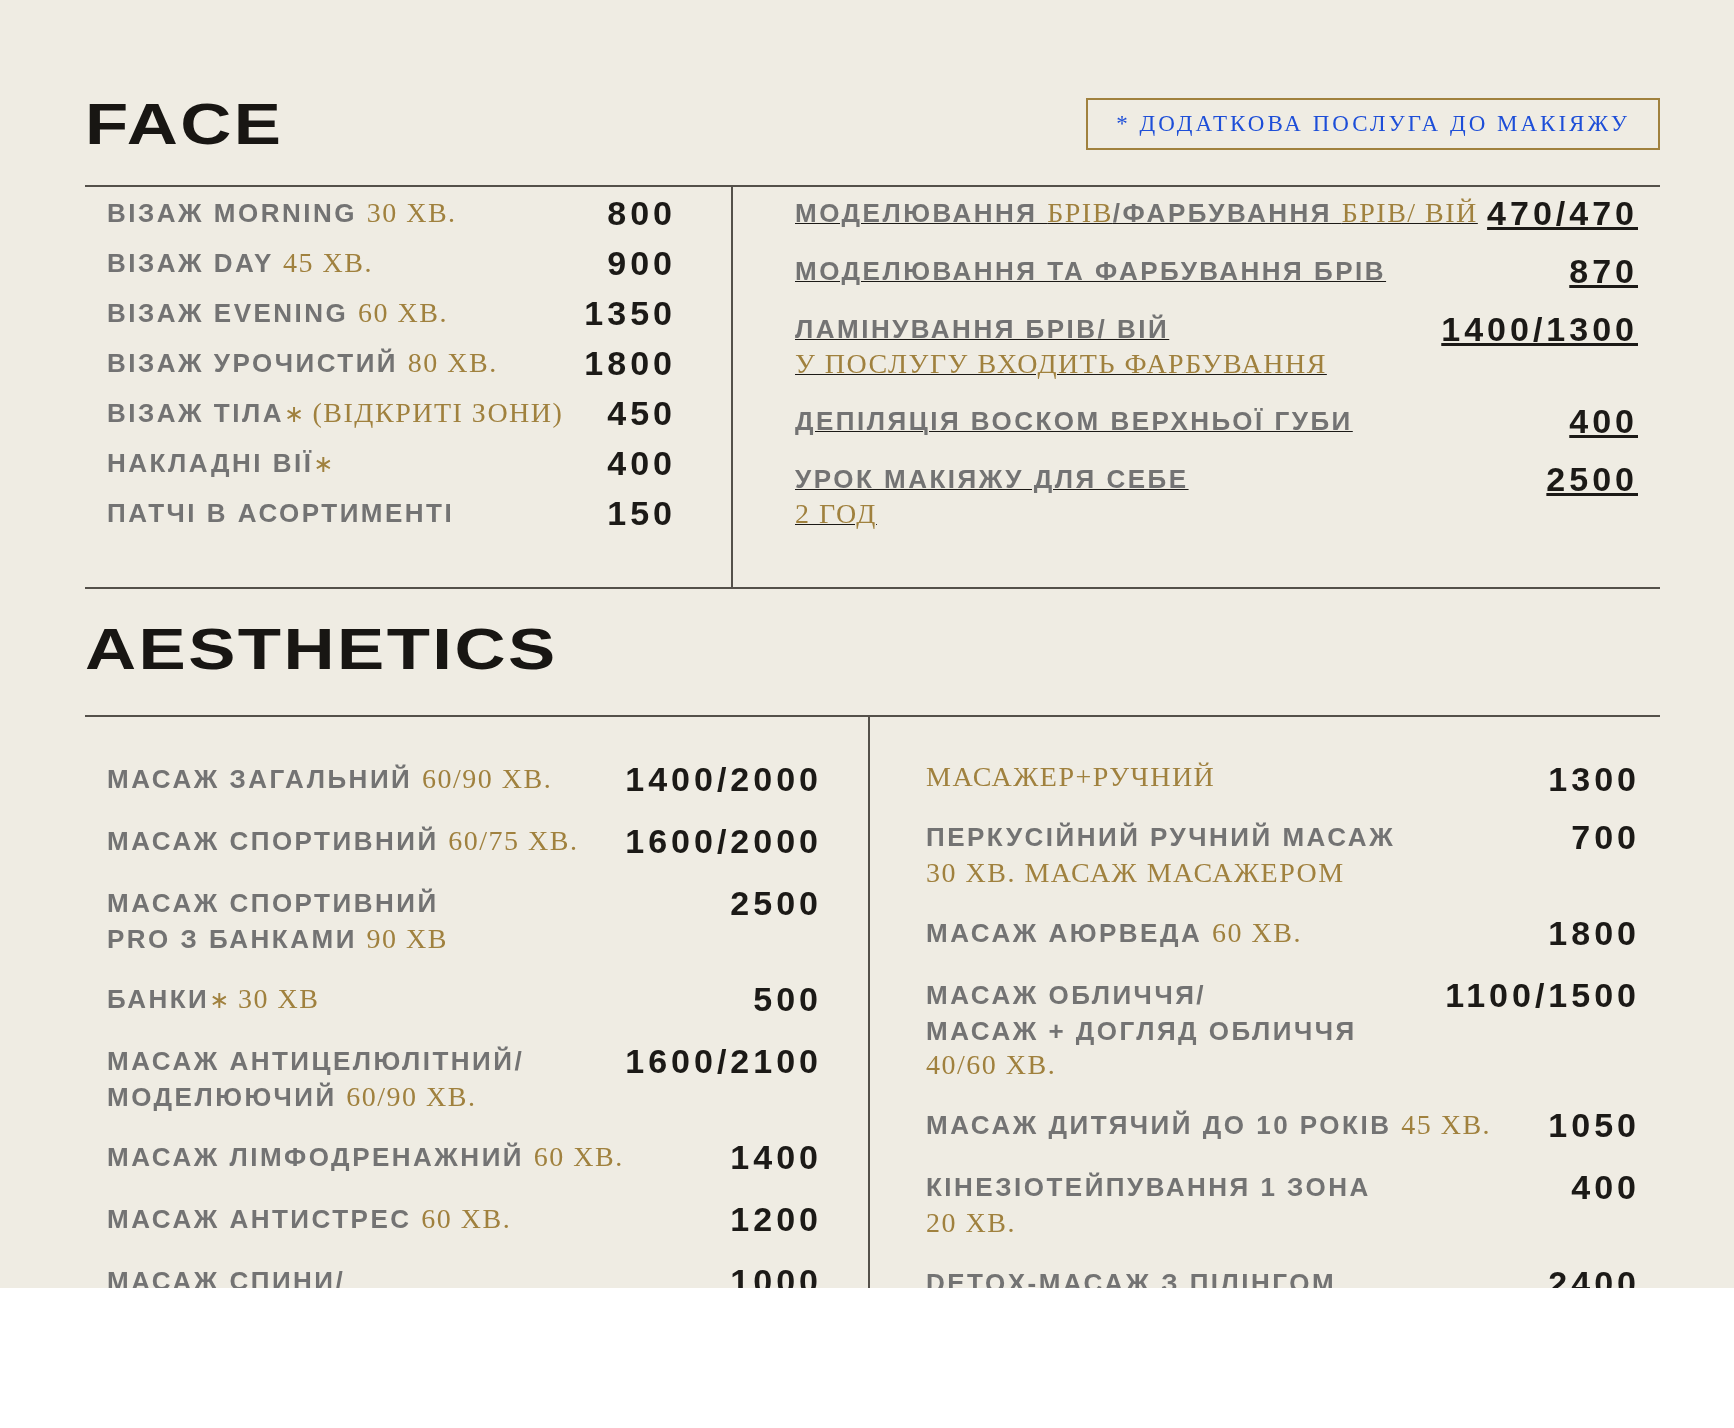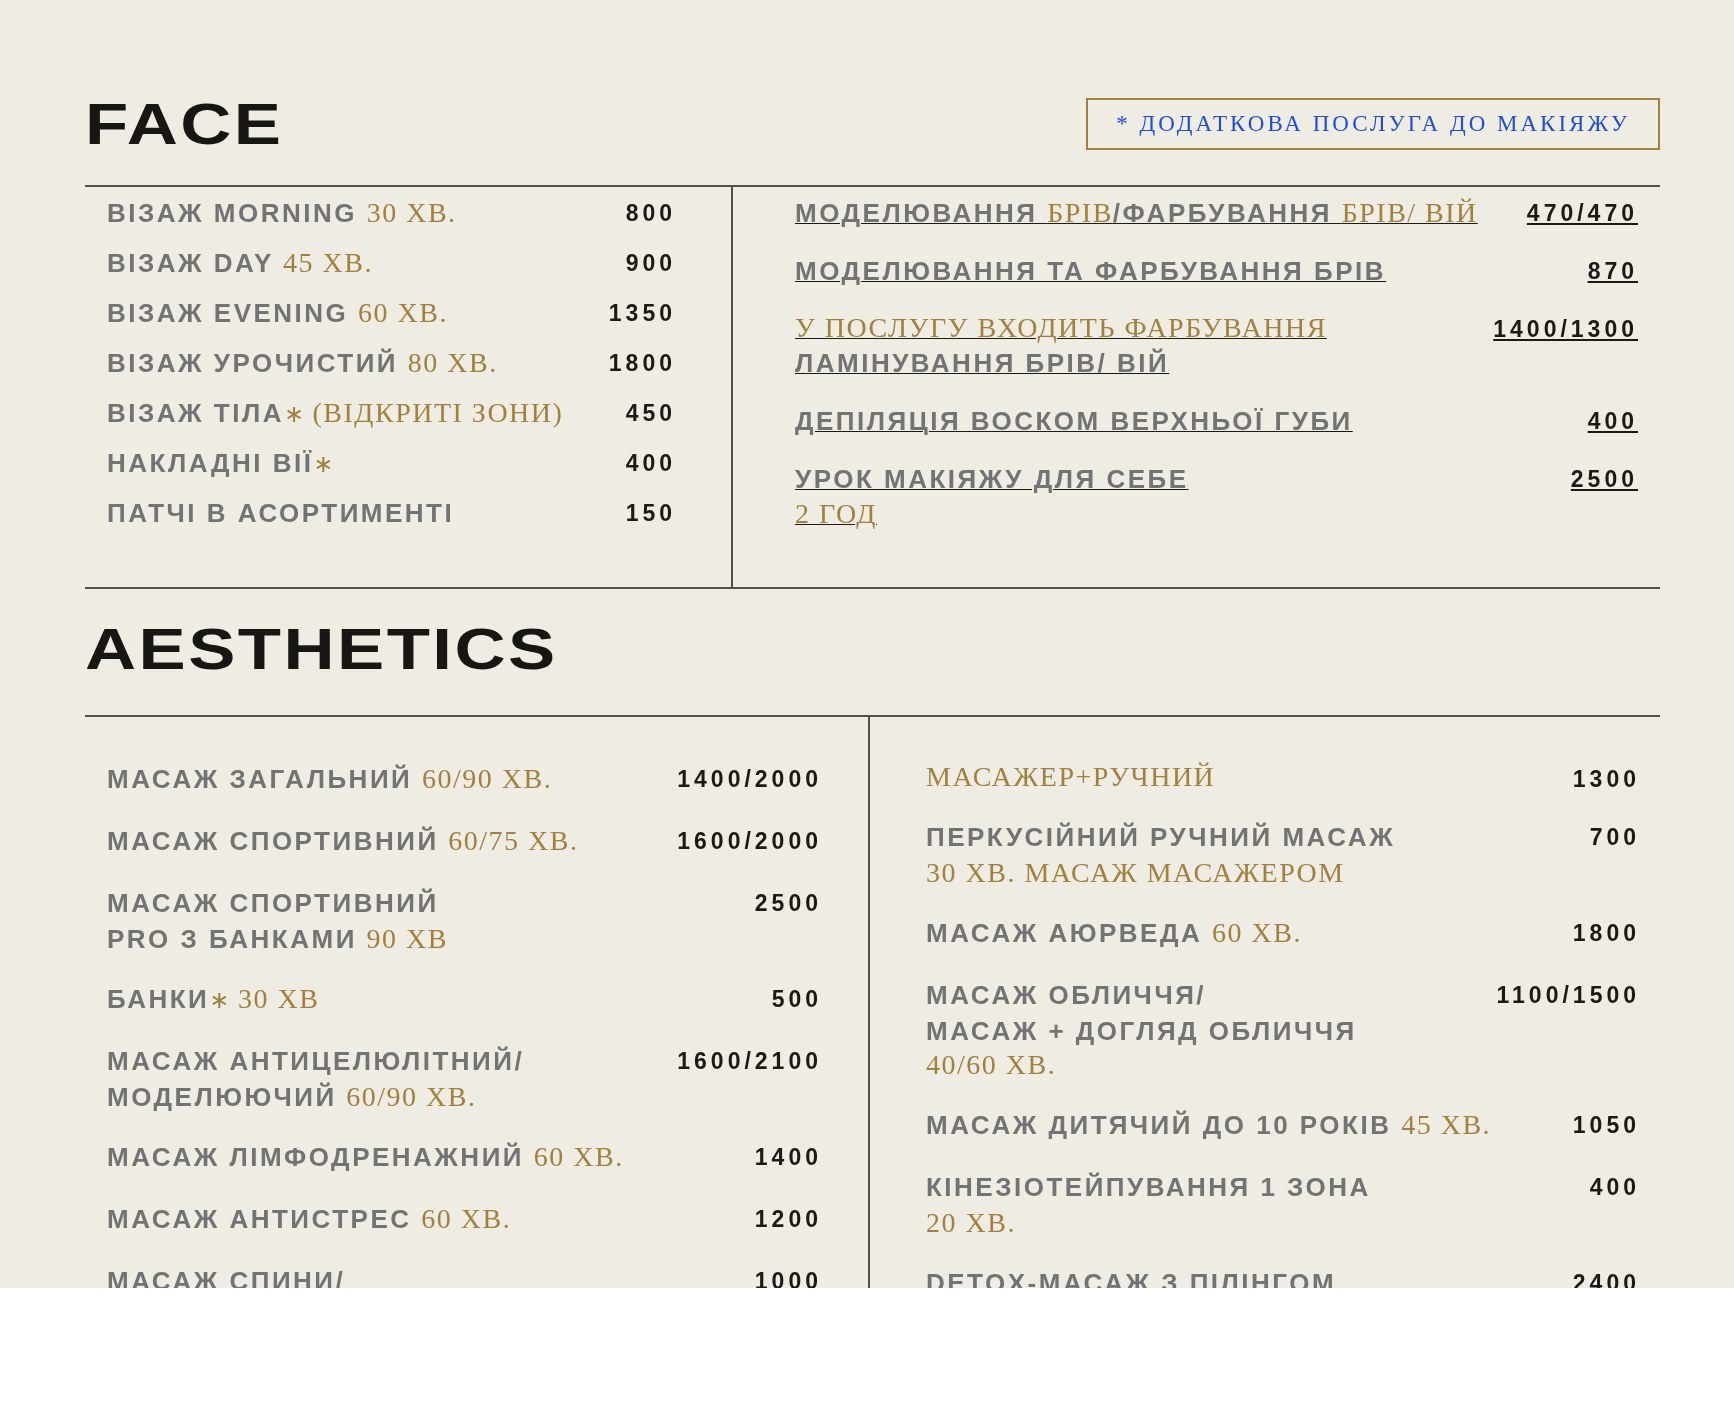--- a/index.html
+++ b/index.html
@@ -46,21 +46,21 @@
   .seg-b{font-weight:bold;font-size:26px;letter-spacing:2.5px;color:#737373;}
   .seg-g{
     font-family:"Liberation Serif","DejaVu Serif",serif;
     font-size:28px;letter-spacing:1.5px;color:#a0813e;font-weight:normal;
   }
   .seg-star{
     font-family:"DejaVu Sans",sans-serif;
     font-size:24px;color:#a0813e;font-weight:normal;
   }
   .price{
-    font-weight:bold;font-size:23px;letter-spacing:4px;color:#1c1a17;
+    font-weight:bold;font-size:34px;letter-spacing:4px;color:#1c1a17;
     white-space:nowrap;line-height:32px;padding-left:18px;flex:0 0 auto;
   }
   .grid-aes .price{line-height:34px;}
 </style>
 </head>
 <body>
 
 <div class="page">
 
   <header class="face-head">
@@ -125,22 +125,22 @@
           <div class="price">470/470</div>
         </div>
         <div class="item">
           <div class="item-text">
             <div class="line"><span class="seg-b">МОДЕЛЮВАННЯ ТА ФАРБУВАННЯ БРІВ</span></div>
           </div>
           <div class="price">870</div>
         </div>
         <div class="item">
           <div class="item-text">
+            <div class="line"><span class="seg-b">ЛАМІНУВАННЯ БРІВ/ ВІЙ</span></div>
             <div class="line sub"><span class="seg-g">У ПОСЛУГУ ВХОДИТЬ ФАРБУВАННЯ</span></div>
-            <div class="line"><span class="seg-b">ЛАМІНУВАННЯ БРІВ/ ВІЙ</span></div>
           </div>
           <div class="price">1400/1300</div>
         </div>
         <div class="item">
           <div class="item-text">
             <div class="line"><span class="seg-b">ДЕПІЛЯЦІЯ ВОСКОМ ВЕРХНЬОЇ ГУБИ</span></div>
           </div>
           <div class="price">400</div>
         </div>
         <div class="item">

